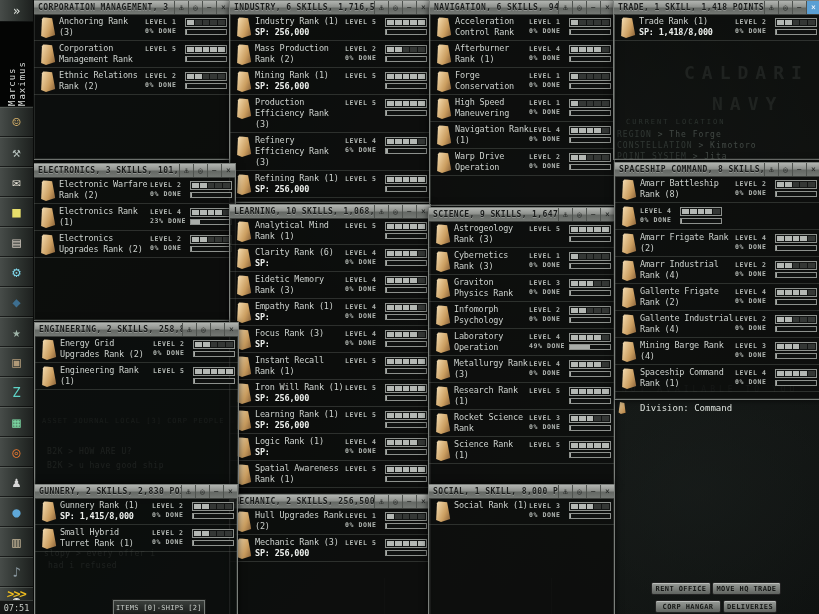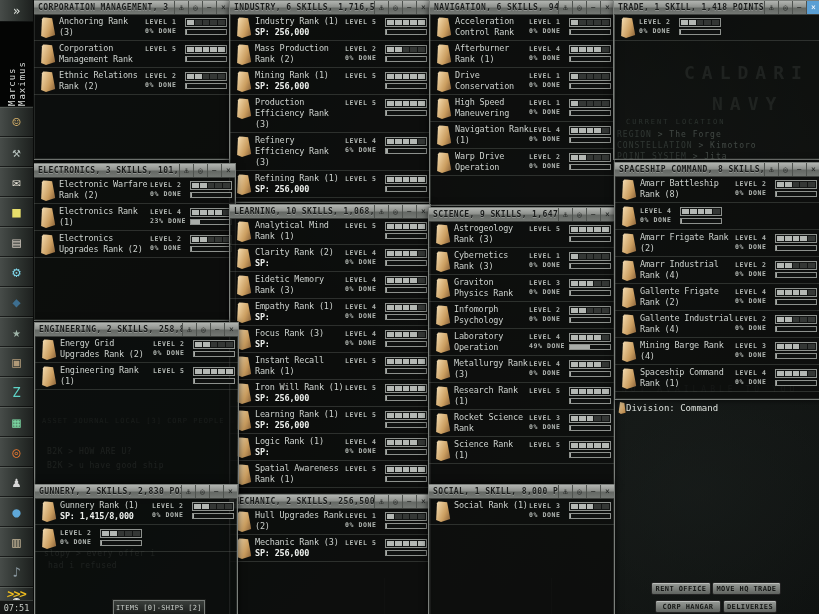--- a/index.html
+++ b/index.html
@@ -11,21 +11,21 @@
       linear-gradient(135deg,#101312 0%,#0b0d0c 45%,#121513 70%,#0a0c0b 100%);}
   
   .bg-el{position:absolute;z-index:1;}
   .watermark{color:rgba(110,122,116,0.38);font-weight:bold;letter-spacing:7px;font-size:18px;}
   .loc-head{color:#4e5a54;font-size:7px;letter-spacing:2px;}
   .loc-row{color:#5a6660;font-size:8px;letter-spacing:1px;}
   .loc-row b{color:#7e8a84;font-weight:normal;}
   .chat-line{color:#76817b;font-size:8px;letter-spacing:0.5px;}
   .chat-tabs{color:#5a655f;font-size:7px;letter-spacing:1px;}
   .na-text{color:#4e5a54;font-size:8px;letter-spacing:4px;}
-  .division{display:flex;align-items:center;gap:0;color:#dfe4df;font-size:9px;}
+  .division{display:flex;align-items:center;gap:14px;color:#dfe4df;font-size:9px;}
   .division .mini-book{width:8px;height:12px;background:linear-gradient(120deg,#f0d9a8,#b27a3a);
      clip-path:polygon(25% 0,80% 8%,95% 90%,35% 100%,8% 88%);}
   .vline{position:absolute;width:1px;background:rgba(110,118,112,0.25);z-index:1;}
   
   #sidebar{position:absolute;left:0;top:0;width:33px;height:614px;z-index:5;
     background:linear-gradient(90deg,#474c49,#2e3330 55%,#1d201e);border-right:1px solid #0a0b0a;}
   #expander{height:21px;display:flex;align-items:center;justify-content:center;color:#e4e9e4;
     font-size:12px;background:linear-gradient(#3d423f,#24282	6);border-bottom:1px solid #101211;cursor:pointer;}
   #charname{height:84px;background:#040504;display:flex;align-items:center;justify-content:center;
     border-bottom:1px solid #151715;}
@@ -441,21 +441,21 @@
                 <span></span>
               </div>
               <div class="progbar">
                 <div style="width: 1px;"></div>
               </div>
             </div>
           </div>
           <div class="skill-row">
             <div class="book"></div>
             <div class="skill-mid">
-              <div class="skill-name">Drive Conservation</div>
+              <div class="skill-name">Forge Conservation</div>
             </div>
             <div class="skill-lvl">
               <div>LEVEL 1</div>
               <div>0% DONE</div>
             </div>
             <div class="skill-bars">
               <div class="lvlbar">
                 <span class="on"></span>
                 <span></span>
                 <span></span>
@@ -539,20 +539,24 @@
         <div class="titlebar">
           <div class="titletext">TRADE, 1 SKILL, 1,418 POINTS</div>
           <div class="win-btn">⚓</div>
           <div class="win-btn">◎</div>
           <div class="win-btn">−</div>
           <div class="win-btn">×</div>
         </div>
         <div class="winbody">
           <div class="skill-row">
             <div class="book"></div>
+            <div class="skill-mid">
+              <div class="skill-name">Trade Rank (1)</div>
+              <div class="skill-sp">SP: 1,418/8,000</div>
+            </div>
             <div class="skill-lvl">
               <div>LEVEL 2</div>
               <div>0% DONE</div>
             </div>
             <div class="skill-bars">
               <div class="lvlbar">
                 <span class="on"></span>
                 <span class="on"></span>
                 <span></span>
                 <span></span>
@@ -668,21 +672,21 @@
                 <span class="on"></span>
               </div>
               <div class="progbar">
                 <div style="width: 1px;"></div>
               </div>
             </div>
           </div>
           <div class="skill-row">
             <div class="book"></div>
             <div class="skill-mid">
-              <div class="skill-name">Clarity Rank (2)</div>
+              <div class="skill-name">Clarity Rank (6)</div>
               <div class="skill-sp">SP:</div>
             </div>
             <div class="skill-lvl">
               <div>LEVEL 4</div>
               <div>0% DONE</div>
             </div>
             <div class="skill-bars">
               <div class="lvlbar">
                 <span class="on"></span>
                 <span class="on"></span>
@@ -1433,20 +1437,23 @@
                 <span></span>
                 <span></span>
               </div>
               <div class="progbar">
                 <div style="width: 1px;"></div>
               </div>
             </div>
           </div>
           <div class="skill-row">
             <div class="book"></div>
+            <div class="skill-mid">
+              <div class="skill-name">Small Hybrid Turret Rank (1)</div>
+            </div>
             <div class="skill-lvl">
               <div>LEVEL 2</div>
               <div>0% DONE</div>
             </div>
             <div class="skill-bars">
               <div class="lvlbar">
                 <span class="on"></span>
                 <span class="on"></span>
                 <span></span>
                 <span></span>

